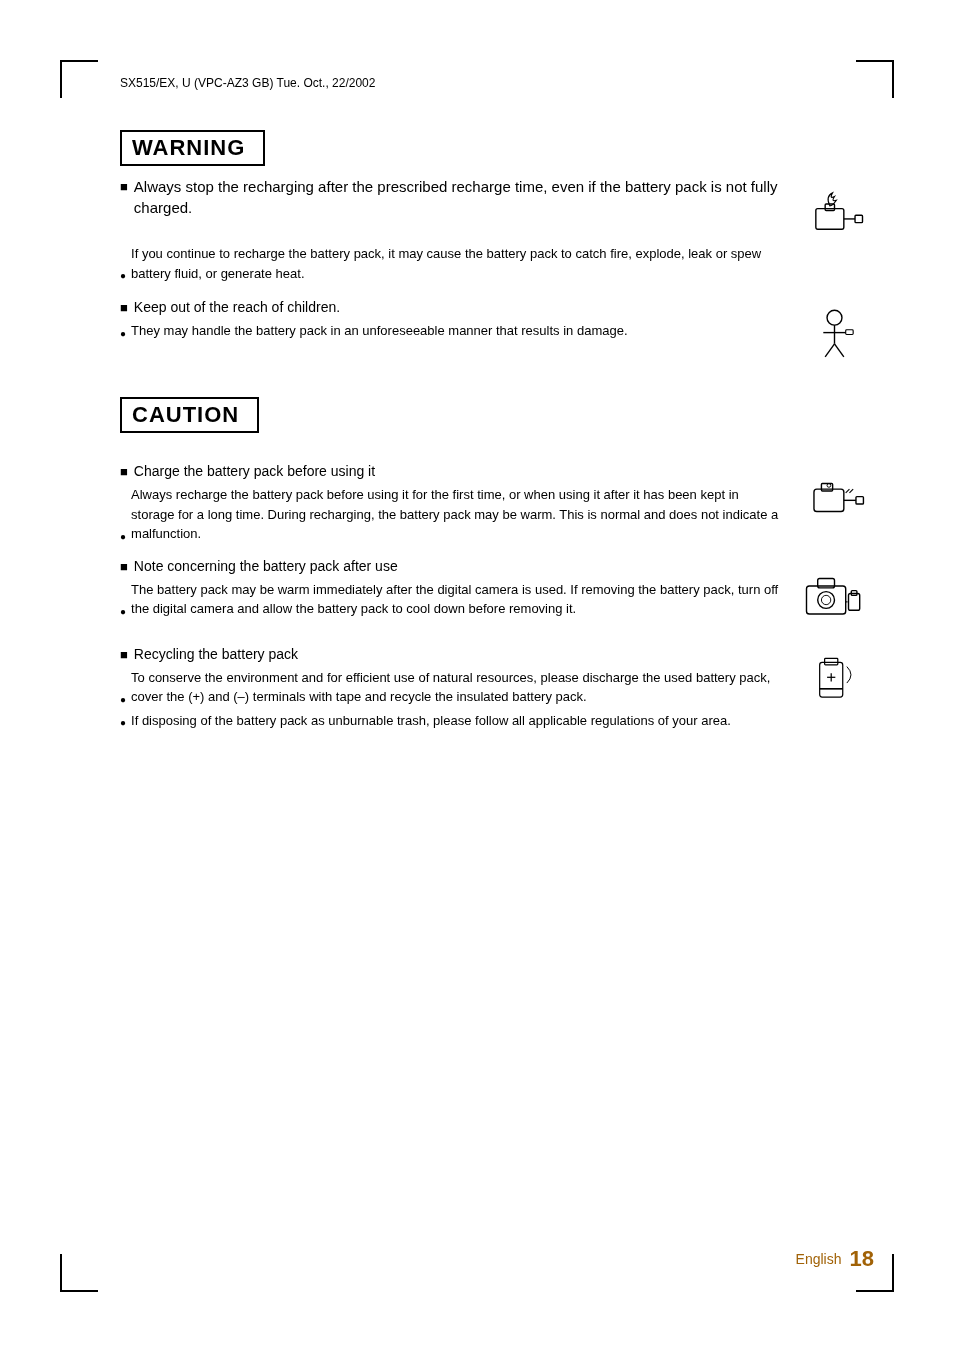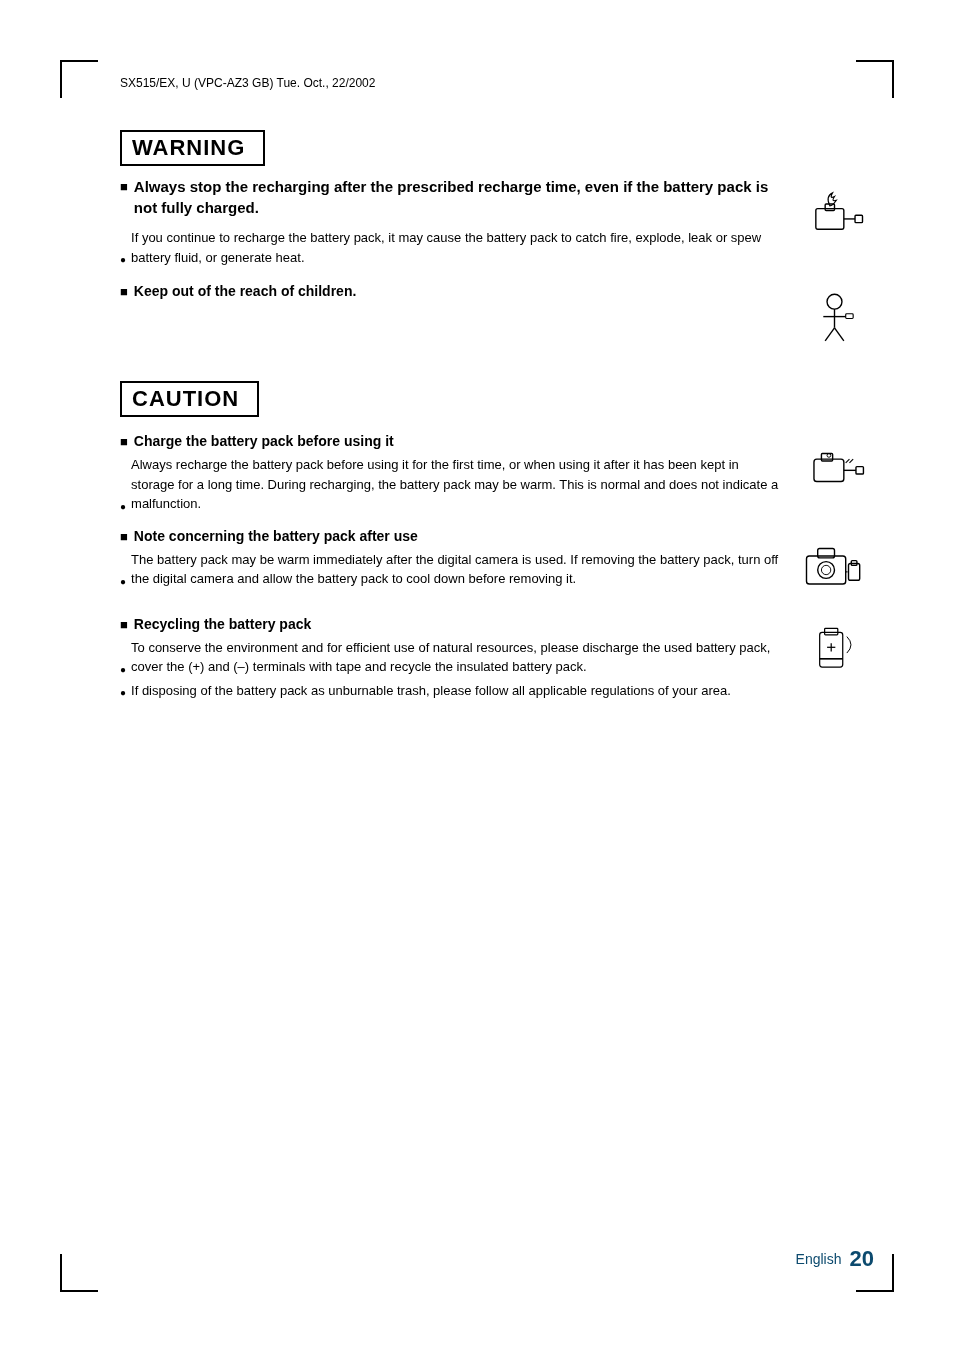--- a/index.html
+++ b/index.html
@@ -80,21 +80,21 @@
     .section-image {
       width: 80px;
       flex-shrink: 0;
       display: flex;
       align-items: center;
       justify-content: center;
     }
 
     .heading-bold {
       font-size: 14px;
-      font-weight: bold;
+      font-weight: normal;
       margin-bottom: 6px;
       display: flex;
       align-items: flex-start;
       gap: 6px;
     }
 
     .heading-bold::before {
       content: '■';
       font-size: 13px;
       flex-shrink: 0;
@@ -115,21 +115,21 @@
       font-size: 10px;
       flex-shrink: 0;
       margin-top: 4px;
     }
 
     .footer-text {
       position: absolute;
       bottom: 80px;
       right: 80px;
       font-size: 14px;
-      color: #0c4a6e;
+      color: #a16207;
       display: flex;
       align-items: center;
       gap: 8px;
     }
 
     .footer-text .page-num {
       font-size: 22px;
       font-weight: bold;
     }
 
@@ -139,22 +139,22 @@
       height: 70px;
     }
 
     
     .caution-section {
       margin-top: 24px;
     }
 
     .warning-main-heading {
       font-size: 15px;
-      font-weight: bold;
-      margin-bottom: 10px;
+      font-weight: normal;
+      margin-bottom: 26px;
       display: flex;
       align-items: flex-start;
       gap: 6px;
       line-height: 1.4;
     }
     .warning-main-heading::before {
       content: '■';
       font-size: 13px;
       flex-shrink: 0;
       margin-top: 2px;
@@ -201,20 +201,23 @@
             <rect x="62" y="42" width="8" height="8" rx="1" fill="none" stroke="#000" stroke-width="1.5"></rect>
           </svg>
         </div>
       </div>
 
       
       <div style="margin-top:12px;">
         <div class="section-content">
           <div class="section-text">
             <div class="heading-bold">Keep out of the reach of children.</div>
+            <div class="bullet-item">
+              <span>They may handle the battery pack in an unforeseeable manner that results in damage.</span>
+            </div>
           </div>
 
           <div class="section-image">
             <svg class="icon-svg" viewBox="0 0 80 75">
 
               <circle cx="40" cy="20" r="8" fill="none" stroke="#000" stroke-width="1.5"></circle>
               <line x1="40" y1="28" x2="40" y2="48" stroke="#000" stroke-width="1.5"></line>
               <line x1="28" y1="36" x2="52" y2="36" stroke="#000" stroke-width="1.5"></line>
               <line x1="40" y1="48" x2="30" y2="62" stroke="#000" stroke-width="1.5"></line>
               <line x1="40" y1="48" x2="50" y2="62" stroke="#000" stroke-width="1.5"></line>
@@ -225,21 +228,21 @@
         </div>
       </div>
     </div>
 
     <div class="caution-section">
       <div class="caution-box">
         <span class="label">CAUTION</span>
       </div>
 
       
-      <div style="margin-top:6px;">
+      <div style="margin-top:20px;">
         <div class="section-content">
           <div class="section-text">
             <div class="heading-bold">Charge the battery pack before using it</div>
             <div class="bullet-item">
               <span>Always recharge the battery pack before using it for the first time, or when using it after it has been kept in storage for a long time. During recharging, the battery pack may be warm. This is normal and does not indicate a malfunction.</span>
             </div>
           </div>
 
           <div class="section-image">
             <svg class="icon-svg" viewBox="0 0 80 75">
@@ -315,16 +318,16 @@
             </svg>
           </div>
         </div>
       </div>
 
     </div>
   </div>
 
   <div class="footer-text">
     <span>English</span>
-    <span class="page-num">20</span>
+    <span class="page-num">18</span>
   </div>
 
 </div>
 
 </body></html>

